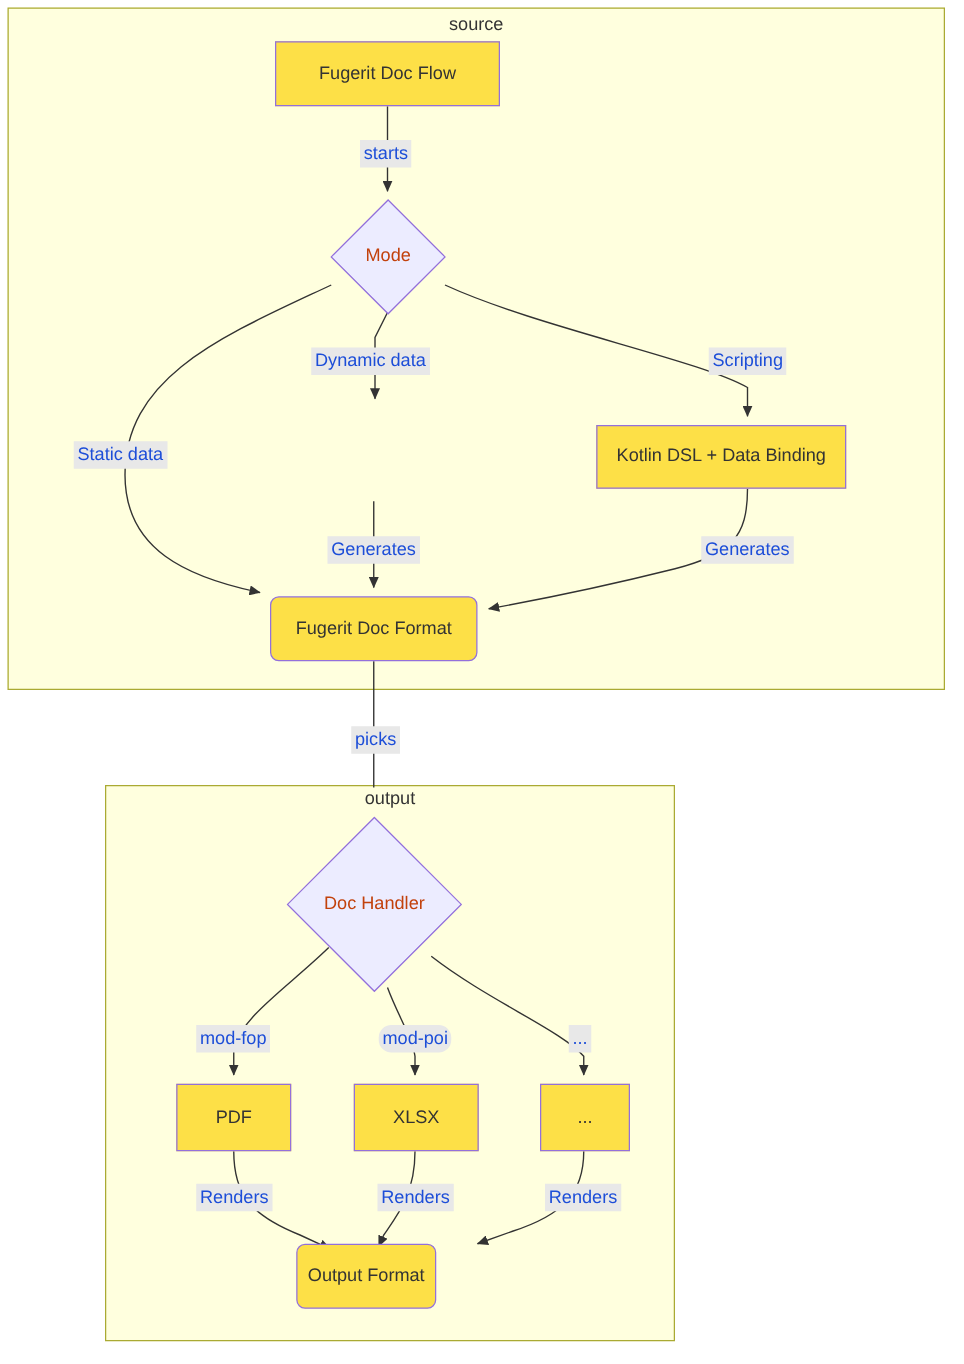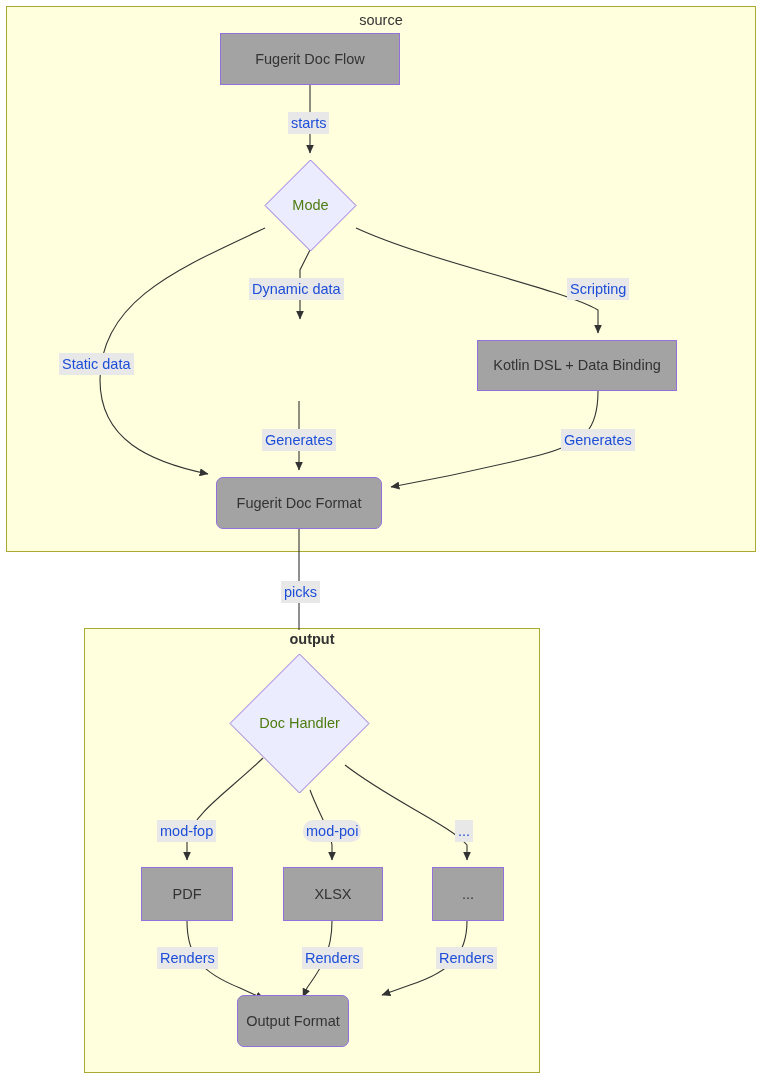--- a/index.html
+++ b/index.html
@@ -5,29 +5,29 @@
   html,body{margin:0;padding:0;background:#ffffff;}
   body{width:771px;height:1091px;position:relative;overflow:hidden;
        font-family:"Liberation Sans","DejaVu Sans",sans-serif;}
   #canvas{position:absolute;left:0;top:0;width:771px;height:1091px;}
   svg.layer{position:absolute;left:0;top:0;width:771px;height:1091px;pointer-events:none;}
 
   .subgraph{position:absolute;background:#ffffde;border:1px solid #aaaa33;box-sizing:border-box;}
   .subgraph-title{position:absolute;font-size:14.5px;color:#333333;white-space:nowrap;
                   text-align:center;line-height:18px;}
 
-  .node{position:absolute;background:#a3a3a3;border:1px solid #9370db;box-sizing:border-box;
+  .node{position:absolute;background:#fde047;border:1px solid #9370db;box-sizing:border-box;
         display:flex;align-items:center;justify-content:center;color:#333333;font-size:14.5px;
         line-height:21px;text-align:center;}
   .node.round{border-radius:7px;}
   .node-text{display:block;padding:0 6px;}
 
   .diamond{position:absolute;}
   .diamond .dlabel{position:absolute;left:0;top:0;width:100%;height:100%;
-        display:flex;align-items:center;justify-content:center;color:#4d7c0f;
+        display:flex;align-items:center;justify-content:center;color:#c2410c;
         font-size:14.5px;line-height:21px;white-space:nowrap;}
 
   .edge-label{position:absolute;background:#e8e8e8;color:#1d4ed8;font-size:14.5px;
               line-height:20px;white-space:nowrap;padding:1px 3px;box-sizing:border-box;
               text-align:center;}
 </style>
 </head>
 <body>
 
 <div id="canvas">
@@ -67,21 +67,21 @@
       <path d="M187,921 C187,955 200,972 240,988 L264,999" marker-end="url(#arr)"></path>
 
       <path d="M332,921 C332,955 318,972 307,988 L303,997" marker-end="url(#arr)"></path>
 
       <path d="M467,921 C467,955 450,972 410,985 L382,995" marker-end="url(#arr)"></path>
     </g>
   </svg>
 
   <div class="subgraph-title" style="left:311px;top:11px;width:140px;">source</div>
 
-  <div class="subgraph-title" style="left:242px;top:630px;width:140px;background:#ffffde;font-weight:bold;">output</div>
+  <div class="subgraph-title" style="left:242px;top:630px;width:140px;background:#ffffde;">output</div>
 
   <div class="node" style="left:220px;top:33px;width:180px;height:52px;">
     <span class="node-text">Fugerit Doc Flow</span>
   </div>
 
   <div class="diamond" style="left:264px;top:159px;width:93px;height:93px;">
     <svg viewBox="0 0 93 93" width="93" height="93" xmlns="http://www.w3.org/2000/svg">
       <polygon points="46.5,1 92,46.5 46.5,92 1,46.5" fill="#ececff" stroke="#9370db" stroke-width="1"></polygon>
     </svg>
     <span class="dlabel">Mode</span>

